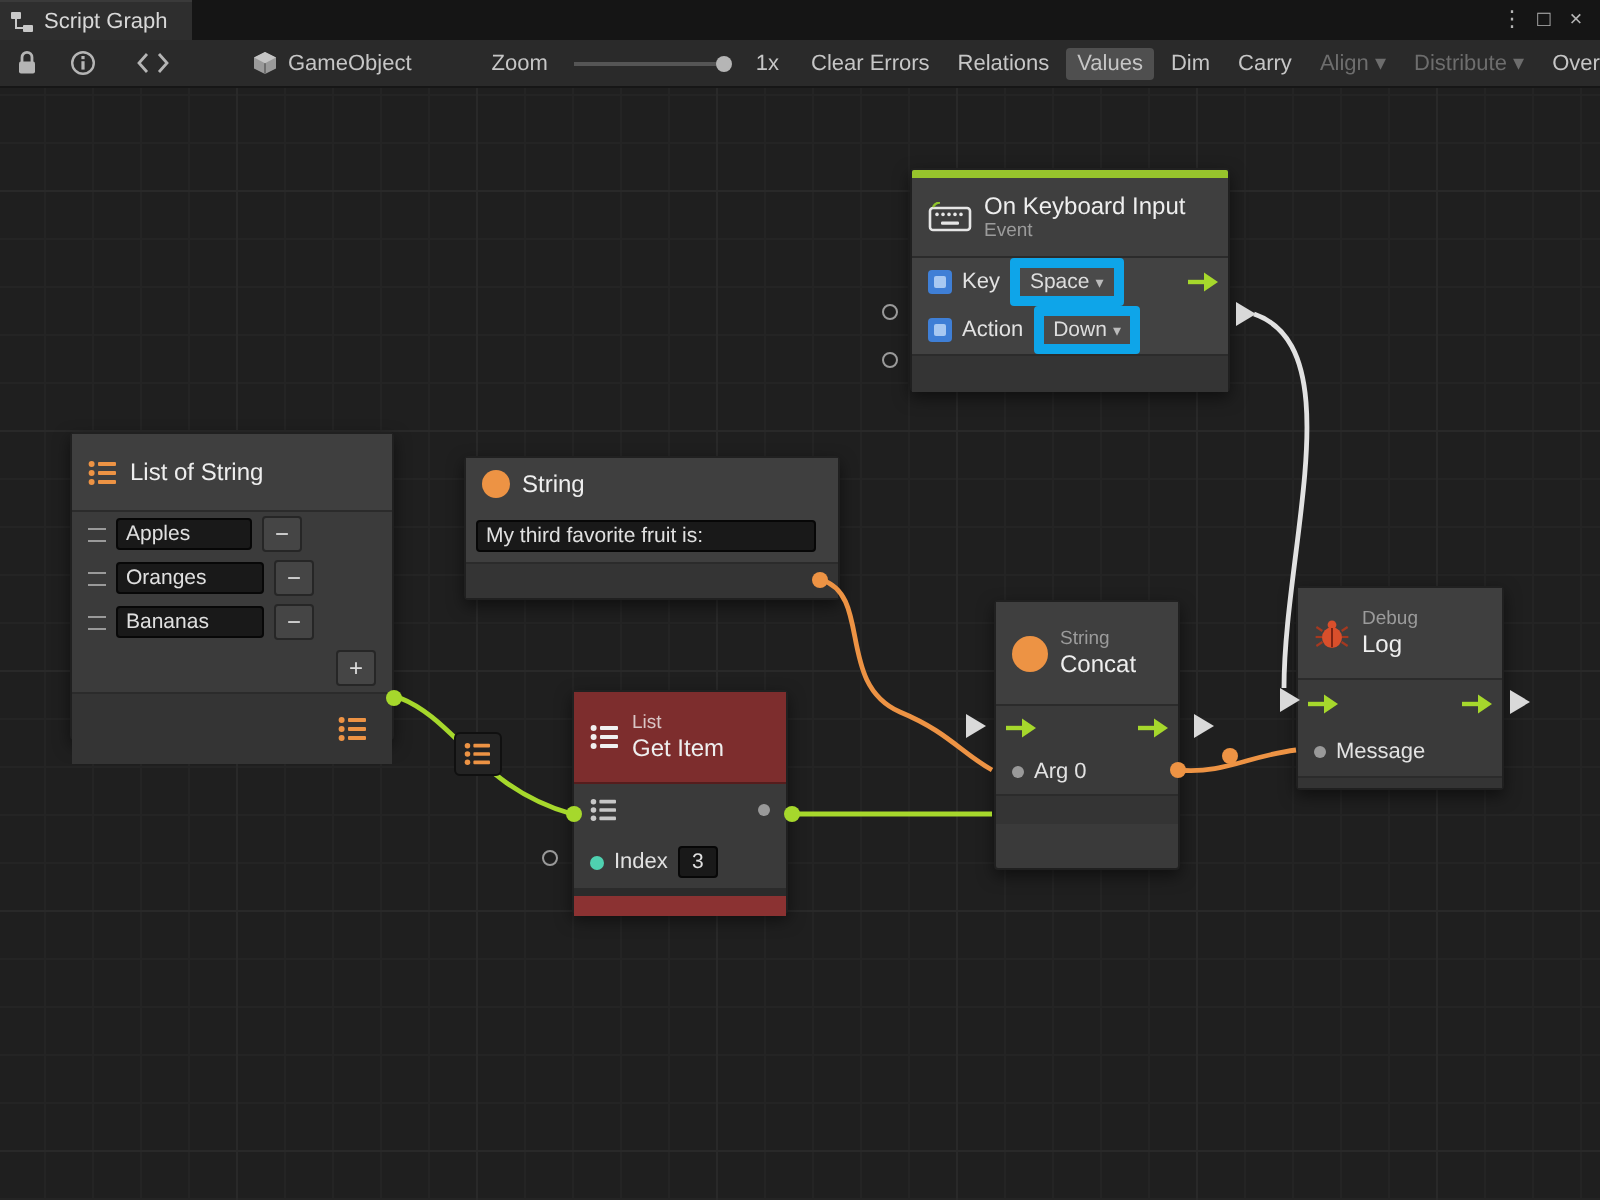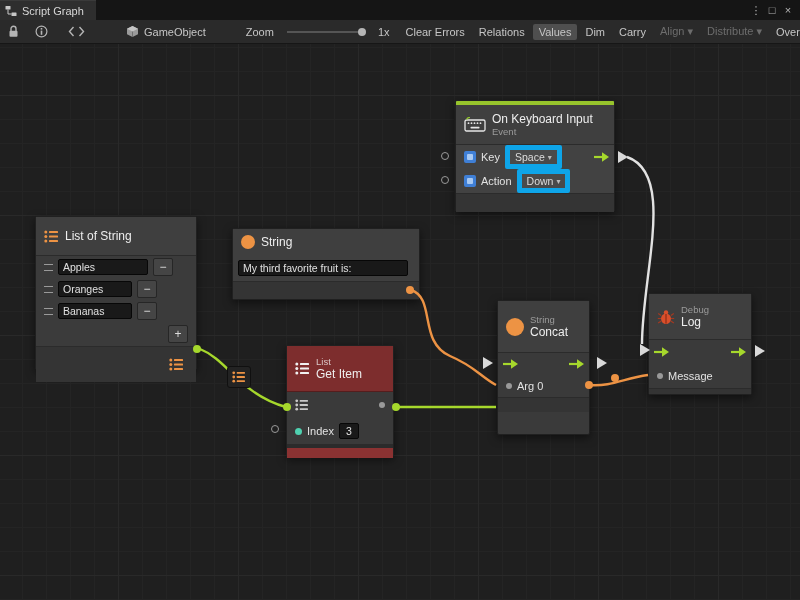--- a/index.html
+++ b/index.html
@@ -162,21 +162,21 @@
       <span class="tbbtn">Dim</span>
       <span class="tbbtn">Carry</span>
       <span class="tbbtn disabled"><span>Align</span> <span class="ar">▾</span></span>
       <span class="tbbtn disabled"><span>Distribute</span> <span class="ar">▾</span></span>
       <span class="tbbtn">Overv</span>
     </div>
   </div>
 
   <div class="canvas">
 
-    <div class="node kb" style="left:455px;top:56px;width:160px;height:112px">
+    <div class="node kb" style="left:455px;top:40px;width:160px;height:112px">
       <div class="accent"></div>
       <div class="nhead">
         <svg width="22" height="15" viewBox="0 0 22 15">
             <rect x="1" y="3" width="20" height="11" rx="1.5" fill="none" stroke="#e6e6e6" stroke-width="1.3"></rect>
             <g fill="#e6e6e6">
               <circle cx="4.5" cy="6.2" r="0.9"></circle>
               <circle cx="7.5" cy="6.2" r="0.9"></circle>
               <circle cx="10.5" cy="6.2" r="0.9"></circle>
               <circle cx="13.5" cy="6.2" r="0.9"></circle>
               <circle cx="16.5" cy="6.2" r="0.9"></circle>
@@ -221,21 +221,21 @@
               <circle cx="1.8" cy="6.5" r="1.5"></circle>
               <rect x="5" y="5.5" width="9" height="2" rx="0.5"></rect>
               <circle cx="1.8" cy="11" r="1.5"></circle>
               <rect x="5" y="10" width="9" height="2" rx="0.5"></rect>
             </g>
           </svg>
         <span class="nt">List of String</span>
       </div>
       <div class="nrow">
         <span class="handle"></span>
-        <span class="field" style="width:90px">Apples</span>
+        <span class="field" style="width:68px">Apples</span>
         <span class="sqbtn">−</span>
       </div>
       <div class="nrow">
         <span class="handle"></span>
         <span class="field" style="width:74px">Oranges</span>
         <span class="sqbtn">−</span>
       </div>
       <div class="nrow">
         <span class="handle"></span>
         <span class="field" style="width:74px">Bananas</span>

